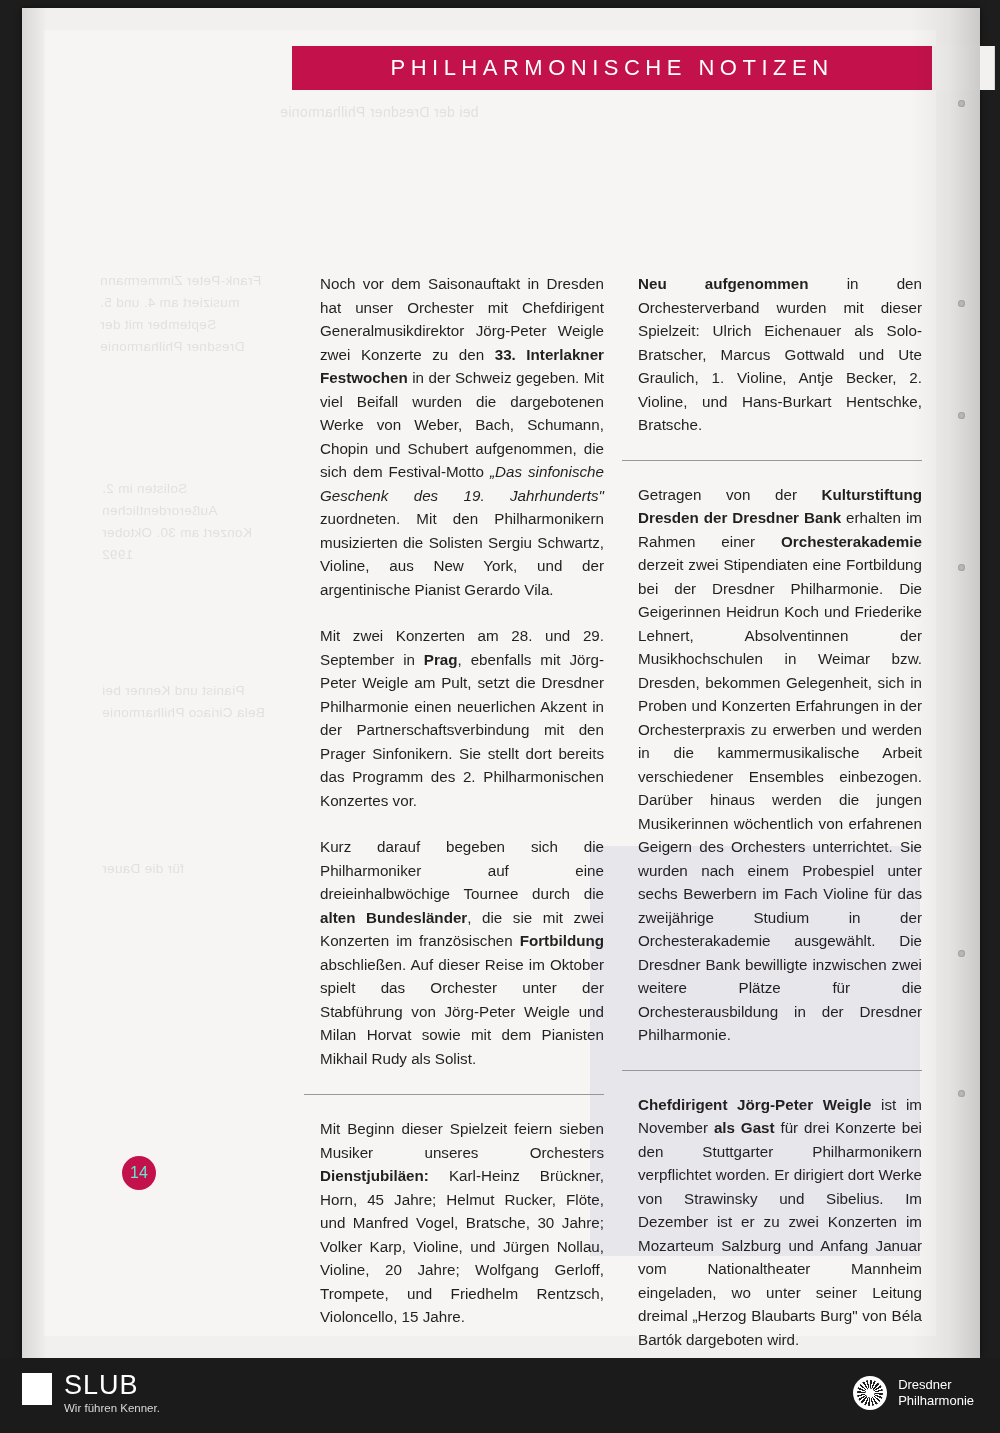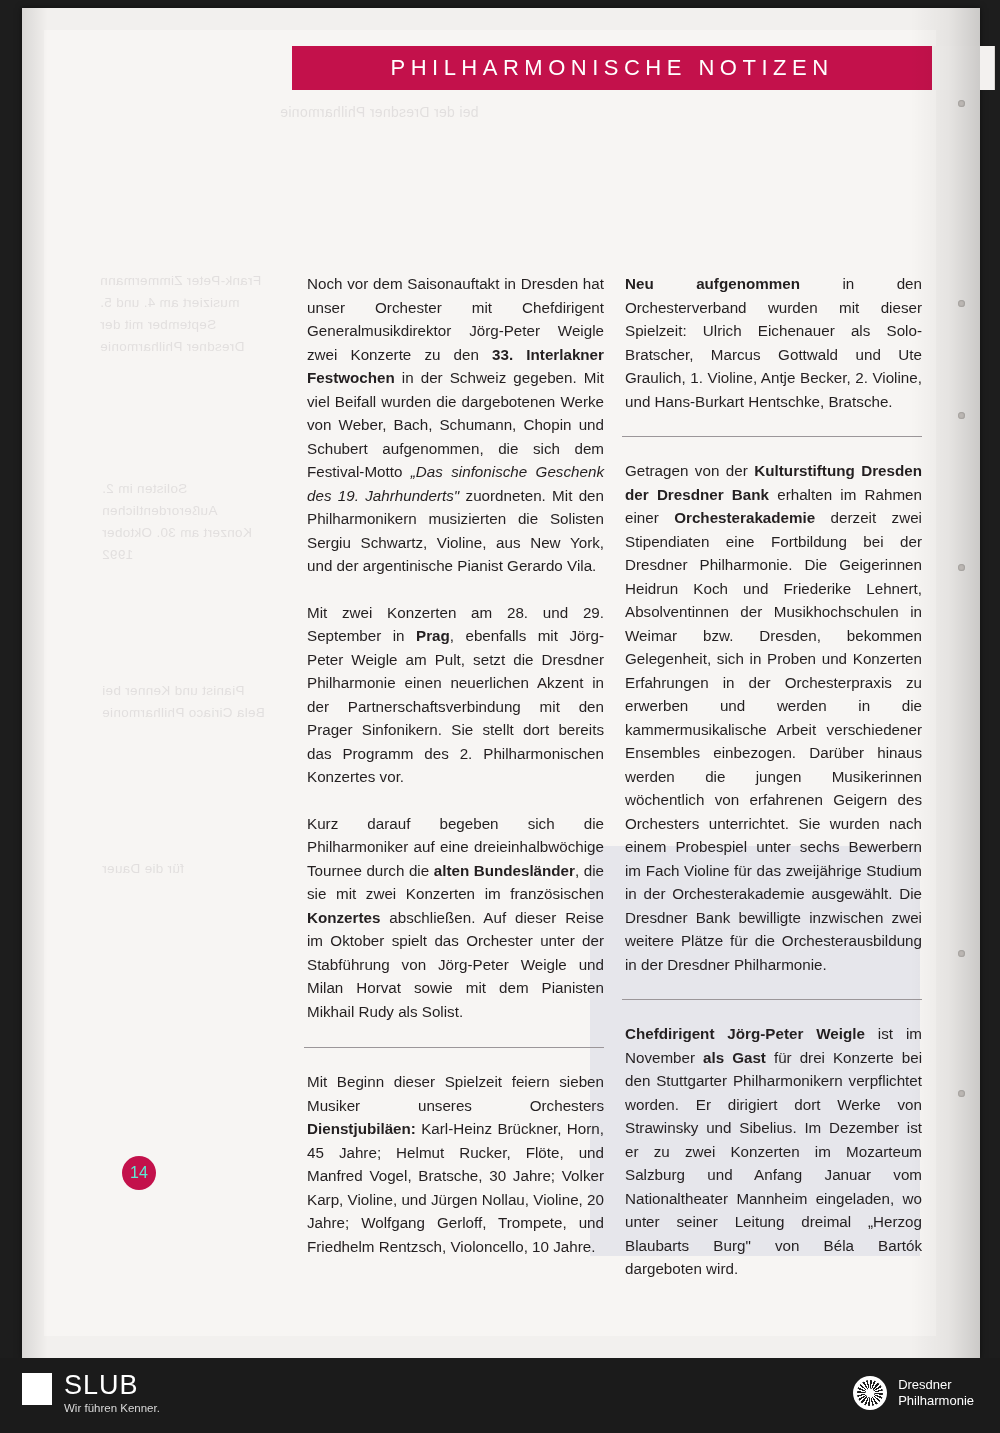--- a/index.html
+++ b/index.html
@@ -113,21 +113,21 @@
     color: #231f20;
     font-size: 15.2px;
     line-height: 23.5px;
     text-align: justify;
     font-family: "Liberation Sans", sans-serif;
   }
   .col-left  { left: 282px; top: 264px; }
   .col-right { left: 600px; top: 264px; }
 
   .col p {
-    margin: 0 0 23px 3px;
+    margin: 0 0 23px 16px;
   }
   .col p:last-child { margin-bottom: 0; }
   .col b { font-weight: bold; }
   .col i { font-style: italic; }
 
   .rule {
     height: 1px;
     background: #9b9699;
     margin: 16px 0 22px 0;
     width: 100%;
@@ -238,25 +238,25 @@
     <div class="page-num">14</div>
 
     <div class="col col-left">
       <p>
         <span>Noch vor dem Saisonauftakt in Dresden hat unser Orchester mit Chefdirigent Generalmusikdirektor Jörg-Peter Weigle zwei Konzerte zu den </span><b>33. Interlakner Festwochen</b><span> in der Schweiz gegeben. Mit viel Beifall wurden die dargebotenen Werke von Weber, Bach, Schumann, Chopin und Schubert aufgenommen, die sich dem Festival-Motto </span><i>„Das sinfonische Geschenk des 19. Jahrhunderts"</i><span> zuordneten. Mit den Philharmonikern musizierten die Solisten Sergiu Schwartz, Violine, aus New York, und der argentinische Pianist Gerardo Vila.</span>
       </p>
       <p>
         <span>Mit zwei Konzerten am 28. und 29. September in </span><b>Prag</b><span>, ebenfalls mit Jörg-Peter Weigle am Pult, setzt die Dresdner Philharmonie einen neuerlichen Akzent in der Partnerschaftsverbindung mit den Prager Sinfonikern. Sie stellt dort bereits das Programm des 2. Philharmonischen Konzertes vor.</span>
       </p>
       <p>
-        <span>Kurz darauf begeben sich die Philharmoniker auf eine dreieinhalbwöchige Tournee durch die </span><b>alten Bundesländer</b><span>, die sie mit zwei Konzerten im französischen </span><b>Konzertes</b><span> abschließen. Auf dieser Reise im Oktober spielt das Orchester unter der Stabführung von Jörg-Peter Weigle und Milan Horvat sowie mit dem Pianisten Mikhail Rudy als Solist.</span>
+        <span>Kurz darauf begeben sich die Philharmoniker auf eine dreieinhalbwöchige Tournee durch die </span><b>alten Bundesländer</b><span>, die sie mit zwei Konzerten im französischen </span><b>Fortbildung</b><span> abschließen. Auf dieser Reise im Oktober spielt das Orchester unter der Stabführung von Jörg-Peter Weigle und Milan Horvat sowie mit dem Pianisten Mikhail Rudy als Solist.</span>
       </p>
       <div class="rule rule-left"></div>
       <p>
-        <span>Mit Beginn dieser Spielzeit feiern sieben Musiker unseres Orchesters </span><b>Dienstjubiläen:</b><span> Karl-Heinz Brückner, Horn, 45 Jahre; Helmut Rucker, Flöte, und Manfred Vogel, Bratsche, 30 Jahre; Volker Karp, Violine, und Jürgen Nollau, Violine, 20 Jahre; Wolfgang Gerloff, Trompete, und Friedhelm Rentzsch, Violoncello, 10 Jahre.</span>
+        <span>Mit Beginn dieser Spielzeit feiern sieben Musiker unseres Orchesters </span><b>Dienstjubiläen:</b><span> Karl-Heinz Brückner, Horn, 45 Jahre; Helmut Rucker, Flöte, und Manfred Vogel, Bratsche, 30 Jahre; Volker Karp, Violine, und Jürgen Nollau, Violine, 20 Jahre; Wolfgang Gerloff, Trompete, und Friedhelm Rentzsch, Violoncello, 15 Jahre.</span>
       </p>
     </div>
 
     <div class="col col-right">
       <p>
         <b>Neu aufgenommen</b><span> in den Orchesterverband wurden mit dieser Spielzeit: Ulrich Eichenauer als Solo-Bratscher, Marcus Gottwald und Ute Graulich, 1. Violine, Antje Becker, 2. Violine, und Hans-Burkart Hentschke, Bratsche.</span>
       </p>
       <div class="rule"></div>
       <p>
         <span>Getragen von der </span><b>Kulturstiftung Dresden der Dresdner Bank</b><span> erhalten im Rahmen einer </span><b>Orchesterakademie</b><span> derzeit zwei Stipendiaten eine Fortbildung bei der Dresdner Philharmonie. Die Geigerinnen Heidrun Koch und Friederike Lehnert, Absolventinnen der Musikhochschulen in Weimar bzw. Dresden, bekommen Gelegenheit, sich in Proben und Konzerten Erfahrungen in der Orchesterpraxis zu erwerben und werden in die kammermusikalische Arbeit verschiedener Ensembles einbezogen. Darüber hinaus werden die jungen Musikerinnen wöchentlich von erfahrenen Geigern des Orchesters unterrichtet. Sie wurden nach einem Probespiel unter sechs Bewerbern im Fach Violine für das zweijährige Studium in der Orchesterakademie ausgewählt. Die Dresdner Bank bewilligte inzwischen zwei weitere Plätze für die Orchesterausbildung in der Dresdner Philharmonie.</span>

